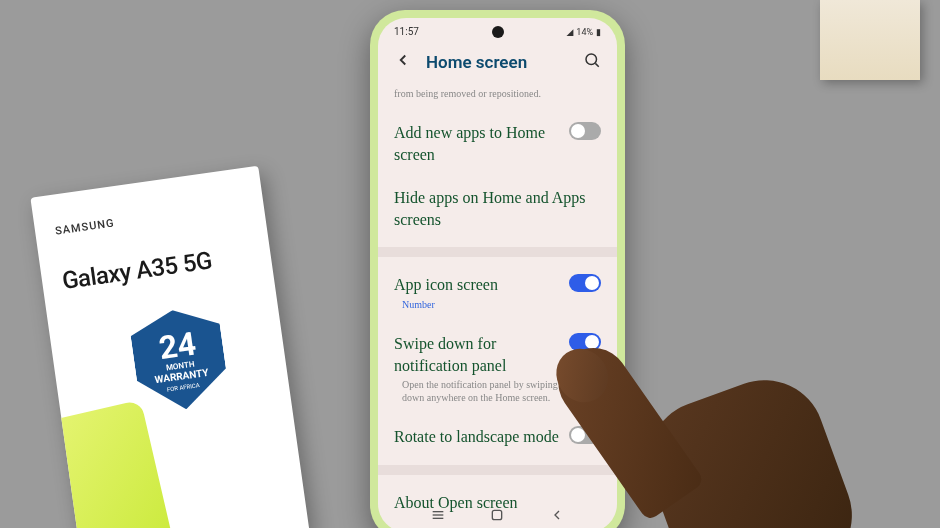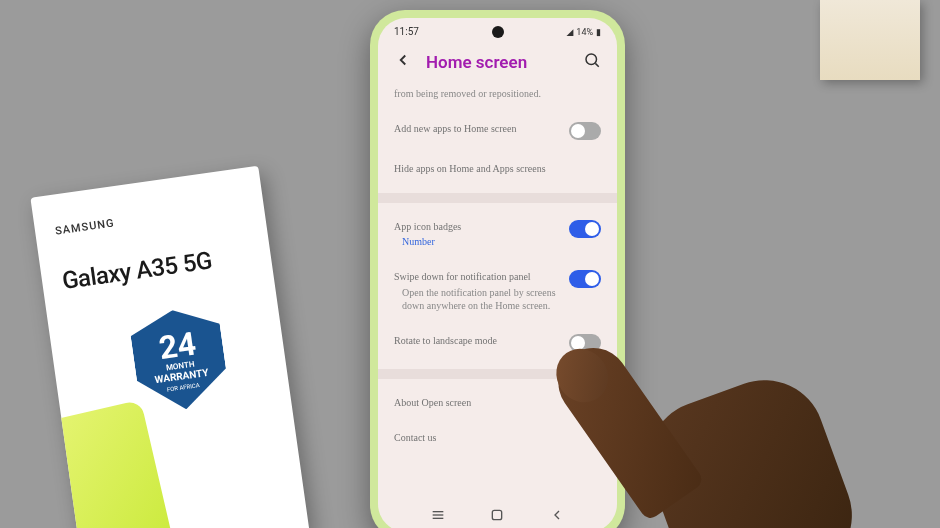--- a/index.html
+++ b/index.html
@@ -150,21 +150,21 @@
       align-items: center;
       padding: 10px 16px 14px;
     }
     .back-icon {
       margin-right: 14px;
       cursor: pointer;
     }
     .header-title {
       font-size: 17px;
       font-weight: 600;
-      color: #a21caf;
+      color: #0c4a6e;
       flex: 1;
     }
     .search-icon {
       cursor: pointer;
     }
     
     
     .settings-list {
       padding: 0 16px;
     }
@@ -172,22 +172,22 @@
       display: flex;
       align-items: flex-start;
       padding: 11px 0;
       gap: 10px;
       font-family: Liberation Serif, serif;
     }
     .setting-content {
       flex: 1;
     }
     .setting-title {
-      font-size: 10px;
-      color: #737373;
+      font-size: 16px;
+      color: #14532d;
       line-height: 1.35;
     }
     .setting-subtitle {
       font-size: 10px;
       color: #888;
       line-height: 1.3;
       margin-top: 2px;
       padding-left: 8px;
     }
     .setting-subtitle.blue {
@@ -371,32 +371,32 @@
       <div class="setting-item">
         <div class="setting-content">
           <div class="setting-title">Hide apps on Home and Apps screens</div>
         </div>
       </div>
 
       <div class="divider-thick"></div>
 
       <div class="setting-item">
         <div class="setting-content">
-          <div class="setting-title">App icon badges</div>
+          <div class="setting-title">App icon screen</div>
           <div class="setting-subtitle blue">Number</div>
         </div>
         <div class="toggle on">
           <div class="toggle-knob"></div>
         </div>
       </div>
 
       <div class="setting-item">
         <div class="setting-content">
           <div class="setting-title">Swipe down for notification panel</div>
-          <div class="setting-subtitle">Open the notification panel by screens down anywhere on the Home screen.</div>
+          <div class="setting-subtitle">Open the notification panel by swiping down anywhere on the Home screen.</div>
         </div>
         <div class="toggle on">
           <div class="toggle-knob"></div>
         </div>
       </div>
 
       <div class="setting-item">
         <div class="setting-content">
           <div class="setting-title">Rotate to landscape mode</div>
         </div>

